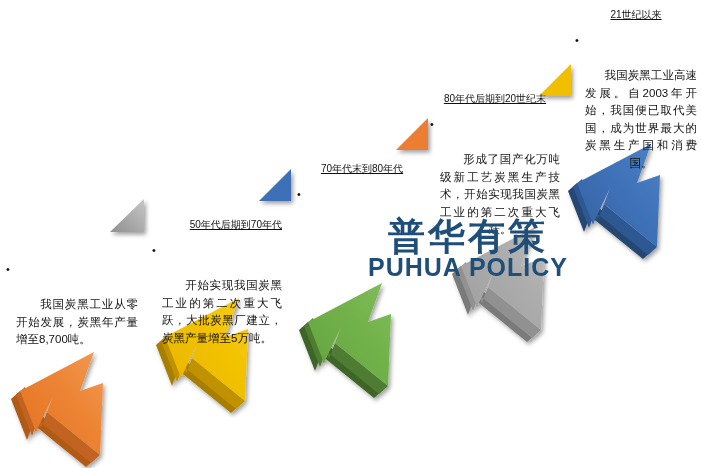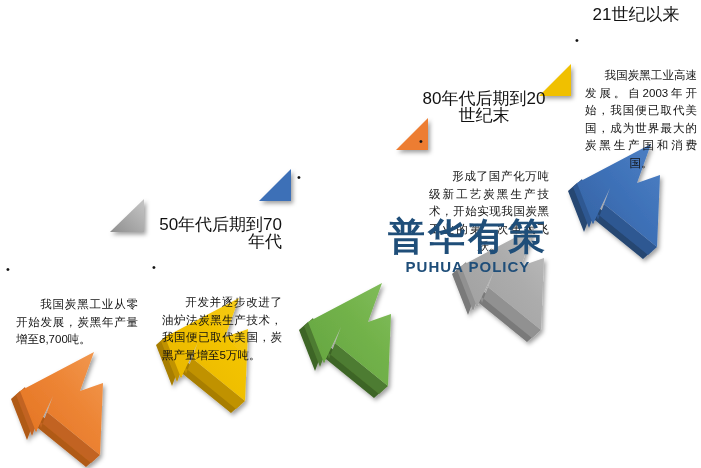--- a/index.html
+++ b/index.html
@@ -12,26 +12,27 @@
   }
   #stage{position:absolute;left:0;top:0;width:701px;height:468px;overflow:hidden;}
 
   
   .arrow-layer{position:absolute;left:0;top:0;width:701px;height:468px;}
   .arrow-layer svg{position:absolute;left:0;top:0;}
 
   
   .stage-block{position:absolute;}
   .stage-title{
-    font-size:17px;
+    font-size:10px;
     color:#111111;
     line-height:17px;
     text-align:center;
     letter-spacing:0px;
     white-space:pre-wrap;
+    text-decoration:underline;
   }
   .stage-body{
     margin-top:9px;
     font-size:11.5px;
     color:#111111;
     line-height:17.5px;
     text-align:justify;
     text-align-last:center;
     position:relative;
     padding-left:10px;
@@ -42,21 +43,21 @@
     left:0;top:0;
     font-size:11px;
     line-height:17.5px;
     color:#111111;
   }
 
   
   #blk0{left:6px;  top:252px; width:132px;}
   #blk1{left:152px;top:216px; width:130px;}
   #blk2{left:297px;top:160px; width:130px;}
-  #blk3{left:419px;top:90px;  width:130px;}
+  #blk3{left:430px;top:90px;  width:130px;}
   #blk4{left:575px;top:6px;   width:122px;}
 
   #blk0 .stage-title,#blk1 .stage-title{text-align:right;}
   #blk0 .stage-body,#blk1 .stage-body,#blk2 .stage-body{text-align-last:left;}
 
   
   .watermark{
     position:absolute;
     left:353px;top:216px;
     width:230px;
@@ -66,21 +67,21 @@
   }
   .wm-cn{
     font-size:37px;
     font-weight:bold;
     color:#1f4e79;
     letter-spacing:3px;
     line-height:42px;
     font-family:"DejaVu Sans","Liberation Sans",sans-serif;
   }
   .wm-en{
-    font-size:15px;
+    font-size:25px;
     font-weight:bold;
     color:#1f4e79;
     letter-spacing:1px;
     line-height:22px;
     margin-top:-2px;
     font-family:"Liberation Sans",sans-serif;
   }
 </style>
 </head>
 <body>
@@ -177,25 +178,26 @@
     <div class="stage-body">
       <span class="bullet">•</span>
       <span>我国炭黑工业从零开始发展，炭黑年产量增至8,700吨。</span>
     </div>
   </div>
 
   <div class="stage-block" id="blk1">
     <div class="stage-title">50年代后期到70年代</div>
     <div class="stage-body">
       <span class="bullet">•</span>
-      <span>开发并逐步改进了油炉法炭黑生产技术，我国便已取代美国，炭黑产量增至5万吨。</span>
+      <span>开始实现我国炭黑工业的第二次重大飞跃，大批炭黑厂建立，炭黑产量增至5万吨。</span>
     </div>
   </div>
 
   <div class="stage-block" id="blk2">
+    <div class="stage-title">70年代末到80年代</div>
     <div class="stage-body">
       <span class="bullet">•</span>
     </div>
   </div>
 
   <div class="stage-block" id="blk3">
     <div class="stage-title">80年代后期到20世纪末</div>
     <div class="stage-body">
       <span class="bullet">•</span>
       <span>形成了国产化万吨级新工艺炭黑生产技术，开始实现我国炭黑工业的第二次重大飞跃。</span>

